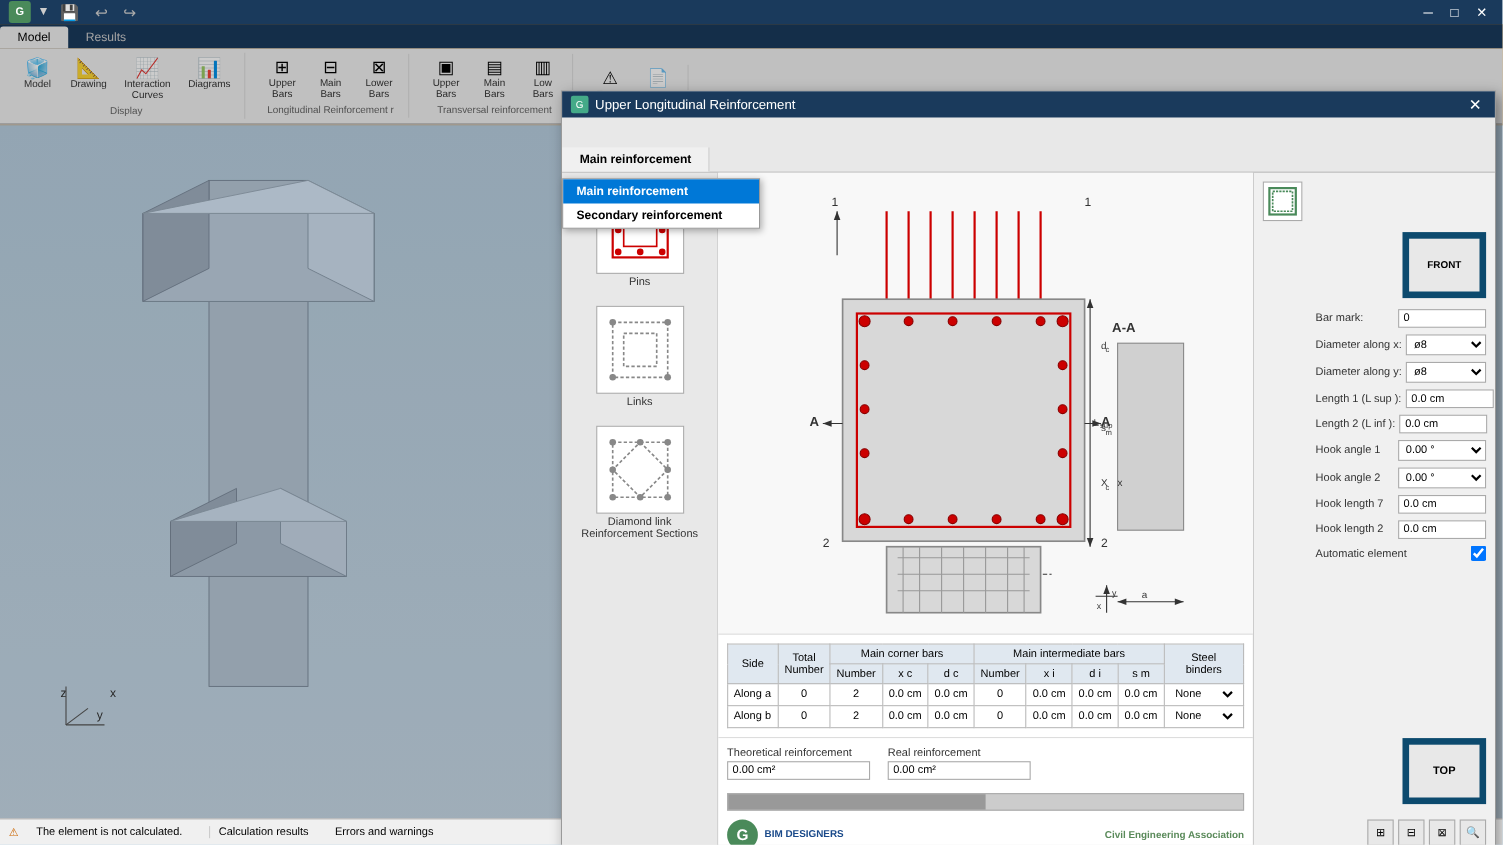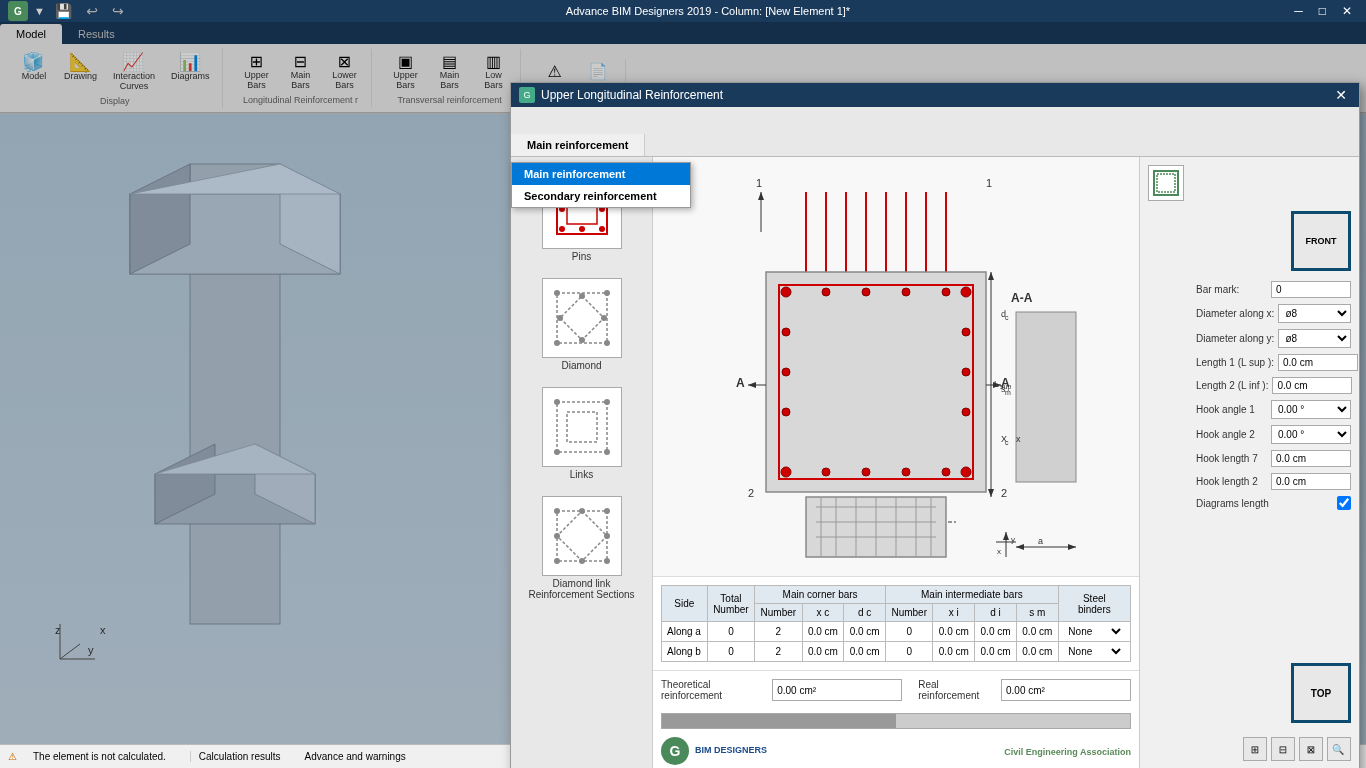--- a/index.html
+++ b/index.html
@@ -66,51 +66,50 @@
 
     
     #table-area { padding: 8px; font-size: 10px; }
     .reinf-table { width: 100%; border-collapse: collapse; font-size: 10px; }
     .reinf-table th { background: #e0e8f0; border: 1px solid #bbb; padding: 3px 5px; text-align: center; font-weight: normal; }
     .reinf-table td { border: 1px solid #bbb; padding: 3px 5px; text-align: center; }
     .reinf-table .side-cell { text-align: left; }
 
     
     #bottom-inputs { padding: 8px; display: flex; gap: 16px; font-size: 10px; border-top: 1px solid #ddd; }
-    .input-field-group { display: flex; flex-direction: row; gap: 2px; }
+    .input-field-group { display: flex; flex-direction: column; gap: 2px; }
     .input-field-group label { font-size: 10px; color: #333; }
     .input-field-group input { width: 130px; border: 1px solid #aaa; padding: 2px 4px; font-size: 10px; background: white; }
 
     
     #right-panel { width: 220px; background: #f0f0f0; border-left: 1px solid #ccc; padding: 8px; display: flex; flex-direction: column; gap: 6px; font-size: 10px; }
     .prop-row { display: flex; align-items: center; justify-content: space-between; gap: 4px; }
     .prop-label { color: #333; font-size: 10px; white-space: nowrap; margin-left: 48px; }
     .prop-input { width: 80px; border: 1px solid #aaa; padding: 2px 4px; font-size: 10px; background: white; }
     .prop-select { width: 80px; border: 1px solid #aaa; padding: 2px 2px; font-size: 10px; background: white; }
     .prop-checkbox { width: 14px; height: 14px; }
-    .side-view-btn { width: 60px; height: 60px; border: 3px solid #0c4a6e; background: #e8e8e8; display: flex; align-items: center; justify-content: center; cursor: pointer; font-size: 10px; }
+    .side-view-btn { width: 76px; height: 60px; border: 6px solid #0c4a6e; background: #e8e8e8; display: flex; align-items: center; justify-content: center; cursor: pointer; font-size: 10px; }
     .side-btns { display: flex; justify-content: flex-end; gap: 4px; margin-bottom: 4px; }
 
     
     #dialog-footer { background: #e8e8e8; border-top: 1px solid #bbb; padding: 6px 12px; display: flex; justify-content: flex-end; gap: 8px; }
     .dlg-btn { padding: 5px 20px; border: 1px solid #aaa; background: #f8f8f8; cursor: pointer; font-size: 11px; border-radius: 2px; }
     .dlg-btn.primary { background: #e8e8e8; }
   </style>
 </head>
 <body>
 
 <div id="titlebar">
   <div style="display:flex;align-items:center;gap:6px;">
     <div style="width:20px;height:20px;background:#4a8a5a;border-radius:3px;display:flex;align-items:center;justify-content:center;font-size:10px;color:white;font-weight:bold;">G</div>
     <span style="font-size:11px;color:#ccc;">▼</span>
     <span style="color:#aaa;font-size:14px;cursor:pointer;padding:0 4px;">💾</span>
     <span style="color:#aaa;font-size:14px;cursor:pointer;padding:0 4px;">↩</span>
     <span style="color:#aaa;font-size:14px;cursor:pointer;padding:0 4px;">↪</span>
   </div>
-  <div id="titlebar-title">Advance BIM Designers 2019 - Column: [New Element 1]*</div>
   <div id="titlebar-controls">
     <span>─</span>
     <span>□</span>
     <span>✕</span>
   </div>
 </div>
 
 <div id="ribbon">
   <div id="ribbon-tabs">
     <div class="tab active">Model</div>
@@ -263,37 +262,20 @@
               <circle cx="50" cy="50" r="3" fill="#c00"></circle>
               <circle cx="30" cy="10" r="3" fill="#c00"></circle>
               <circle cx="30" cy="50" r="3" fill="#c00"></circle>
               <circle cx="10" cy="30" r="3" fill="#c00"></circle>
               <circle cx="50" cy="30" r="3" fill="#c00"></circle>
             </svg>
           </div>
           <span class="shape-label">Pins</span>
         </div>
 
-        <div class="shape-item">
-          <div class="shape-box">
-            <svg width="60" height="60" viewBox="0 0 60 60">
-              <rect x="5" y="5" width="50" height="50" fill="none" stroke="#888" stroke-width="1.5" stroke-dasharray="3,2"></rect>
-              <polygon points="30,8 52,30 30,52 8,30" fill="none" stroke="#888" stroke-width="1.5" stroke-dasharray="3,2"></polygon>
-              <circle cx="30" cy="8" r="3" fill="#888"></circle>
-              <circle cx="52" cy="30" r="3" fill="#888"></circle>
-              <circle cx="30" cy="52" r="3" fill="#888"></circle>
-              <circle cx="8" cy="30" r="3" fill="#888"></circle>
-              <circle cx="5" cy="5" r="3" fill="#888"></circle>
-              <circle cx="55" cy="5" r="3" fill="#888"></circle>
-              <circle cx="5" cy="55" r="3" fill="#888"></circle>
-              <circle cx="55" cy="55" r="3" fill="#888"></circle>
-            </svg>
-          </div>
-          <span class="shape-label">Diamond</span>
-        </div>
 
         <div class="shape-item">
           <div class="shape-box">
             <svg width="60" height="60" viewBox="0 0 60 60">
               <rect x="5" y="5" width="50" height="50" fill="none" stroke="#888" stroke-width="1.5" stroke-dasharray="3,2"></rect>
               <rect x="15" y="15" width="30" height="30" fill="none" stroke="#888" stroke-width="1.5" stroke-dasharray="3,2"></rect>
               <circle cx="5" cy="5" r="3" fill="#888"></circle>
               <circle cx="55" cy="5" r="3" fill="#888"></circle>
               <circle cx="5" cy="55" r="3" fill="#888"></circle>
               <circle cx="55" cy="55" r="3" fill="#888"></circle>
@@ -581,21 +563,21 @@
           <span class="prop-label">Hook length 7</span>
           <input type="text" class="prop-input" value="0.0 cm" style="">
         </div>
 
         <div class="prop-row">
           <span class="prop-label">Hook length 2</span>
           <input type="text" class="prop-input" value="0.0 cm" style="">
         </div>
 
         <div class="prop-row">
-          <span class="prop-label">Diagrams length</span>
+          <span class="prop-label">Automatic element</span>
           <input type="checkbox" class="prop-checkbox" checked="" style="">
         </div>
 
         <div class="side-btns" style="margin-top:auto;">
           <div class="side-view-btn" style="font-size:10px;font-weight:bold;">TOP</div>
         </div>
 
         <div style="display:flex;gap:4px;margin-top:4px;justify-content:flex-end;">
           <div style="width:24px;height:24px;border:1px solid #aaa;background:#e8e8e8;display:flex;align-items:center;justify-content:center;cursor:pointer;font-size:10px;">⊞</div>
           <div style="width:24px;height:24px;border:1px solid #aaa;background:#e8e8e8;display:flex;align-items:center;justify-content:center;cursor:pointer;font-size:10px;">⊟</div>
@@ -611,21 +593,21 @@
       <button class="dlg-btn">Apply</button>
       <button class="dlg-btn">Close</button>
     </div>
   </div>
 </div>
 
 <div id="statusbar" style="position:absolute;bottom:0;left:0;right:0;">
   <span class="warning">⚠</span>
   <span>The element is not calculated.</span>
   <span style="margin-left:8px;border-left:1px solid #ccc;padding-left:8px;">Calculation results</span>
-  <span style="padding-left:8px;">Advance and warnings</span>
+  <span style="padding-left:8px;">Errors and warnings</span>
   <span style="margin-left:auto;">Section abscissa: 1.70 m</span>
   <span>Section depth: 250 mm</span>
   <span style="margin-left:8px;display:flex;gap:4px;">
     <span>🖨</span>
     <span>💾</span>
     <span>⊞</span>
   </span>
 </div>
 
 </body></html>

